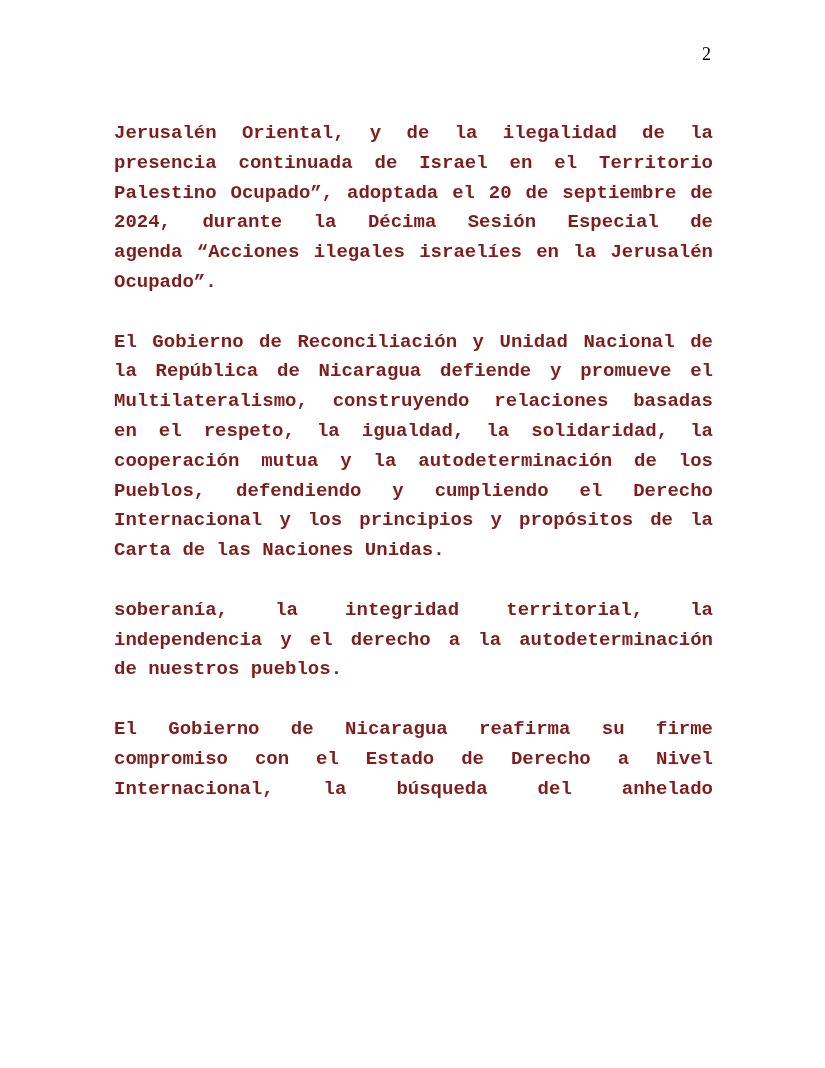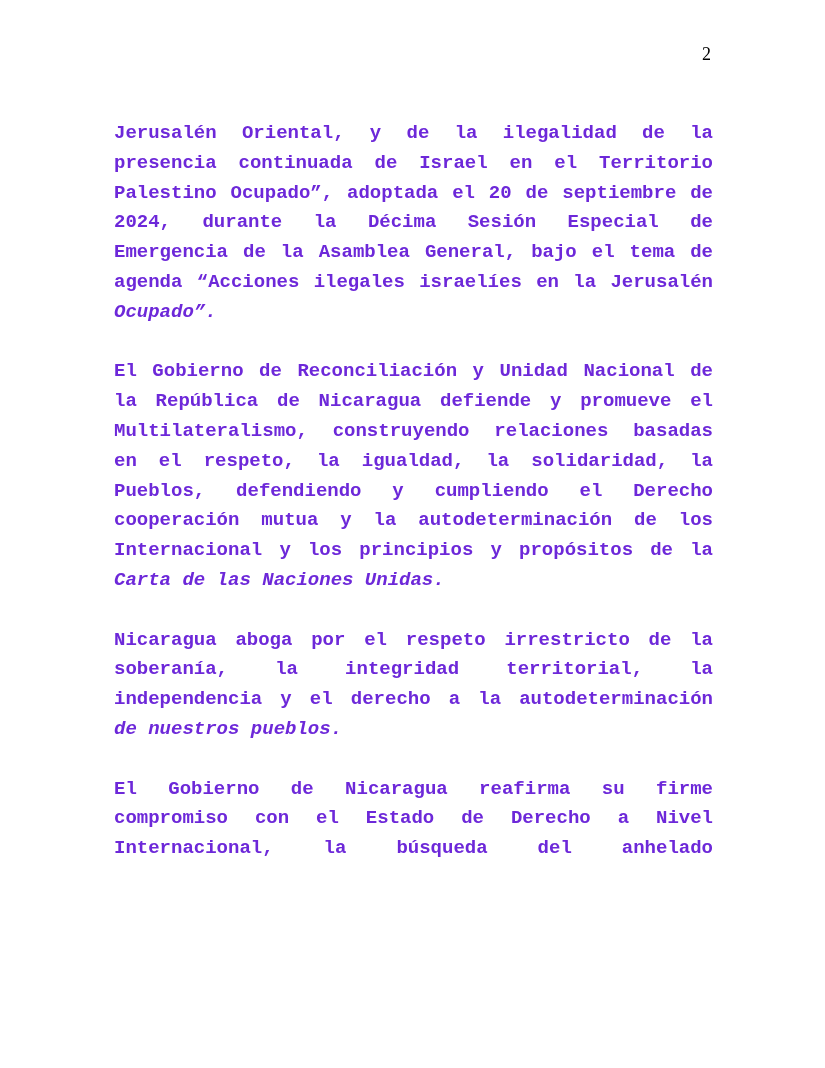--- a/index.html
+++ b/index.html
@@ -25,72 +25,69 @@
     font-family: "Liberation Serif", "DejaVu Serif", serif;
     font-size: 18px;
     font-weight: 400;
     color: #000000;
   }
   .content {
     position: absolute;
     left: 114px;
     top: 119px;
     width: 599px;
-    color: #6d28d9;
+    color: #7f1d1d;
     font-family: "Liberation Mono", "DejaVu Sans Mono", monospace;
     font-weight: 700;
     font-size: 19px;
     line-height: 29.8px;
   }
   .paragraph { margin-bottom: 29.8px; }
   .paragraph:last-child { margin-bottom: 18px; }
   .line {
     text-align: justify;
     text-align-last: justify;
     word-spacing: 0;
     white-space: normal;
   }
   .line.last {
     text-align: center;
     text-align-last: left;
-    font-style: italic;
   }
 </style>
 </head>
 <body>
 
 <div class="page">
 
   <div class="page-number">2</div>
 
   <div class="content">
 
     <div class="paragraph">
       <div class="line">Jerusalén Oriental, y de la ilegalidad de la</div>
       <div class="line">presencia continuada de Israel en el Territorio</div>
       <div class="line">Palestino Ocupado”, adoptada el 20 de septiembre de</div>
       <div class="line">2024, durante la Décima Sesión Especial de</div>
-      <div class="line">Emergencia de la Asamblea General, bajo el tema de</div>
       <div class="line">agenda “Acciones ilegales israelíes en la Jerusalén</div>
       <div class="line last">Ocupado”.</div>
     </div>
 
     <div class="paragraph">
       <div class="line">El Gobierno de Reconciliación y Unidad Nacional de</div>
       <div class="line">la República de Nicaragua defiende y promueve el</div>
       <div class="line">Multilateralismo, construyendo relaciones basadas</div>
       <div class="line">en el respeto, la igualdad, la solidaridad, la</div>
+      <div class="line">cooperación mutua y la autodeterminación de los</div>
       <div class="line">Pueblos, defendiendo y cumpliendo el Derecho</div>
-      <div class="line">cooperación mutua y la autodeterminación de los</div>
       <div class="line">Internacional y los principios y propósitos de la</div>
       <div class="line last">Carta de las Naciones Unidas.</div>
     </div>
 
     <div class="paragraph">
-      <div class="line">Nicaragua aboga por el respeto irrestricto de la</div>
       <div class="line">soberanía, la integridad territorial, la</div>
       <div class="line">independencia y el derecho a la autodeterminación</div>
       <div class="line last">de nuestros pueblos.</div>
     </div>
 
     <div class="paragraph">
       <div class="line">El Gobierno de Nicaragua reafirma su firme</div>
       <div class="line">compromiso con el Estado de Derecho a Nivel</div>
       <div class="line">Internacional, la búsqueda del anhelado</div>
     </div>

